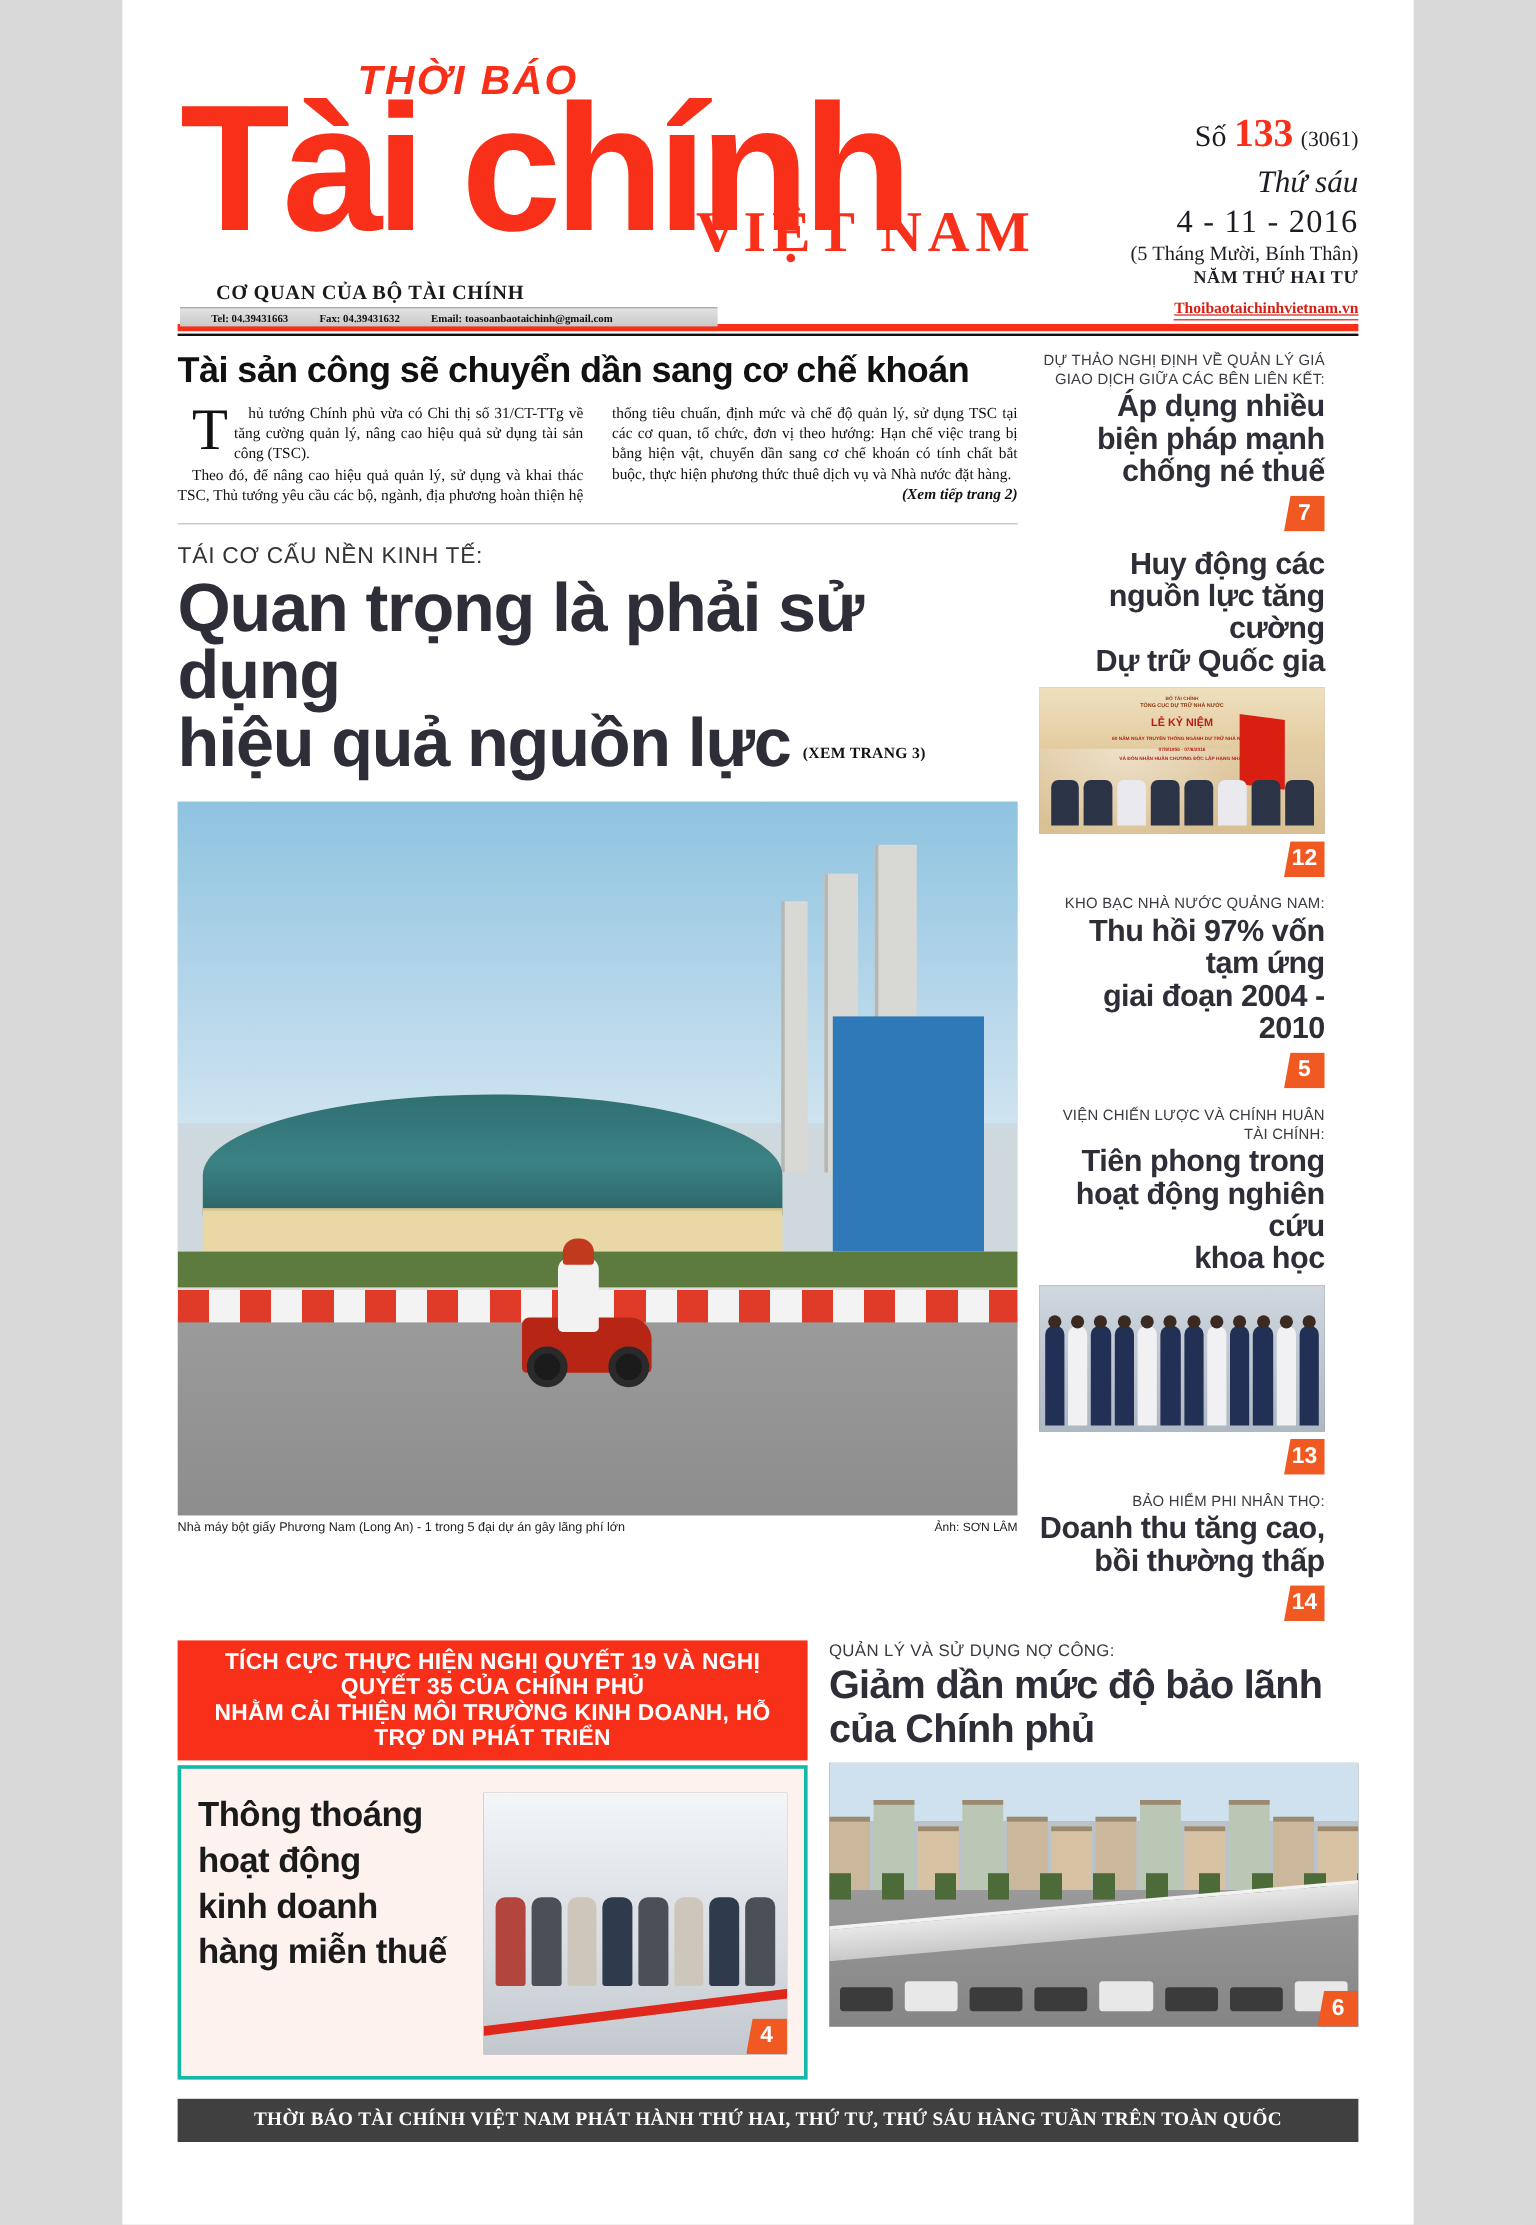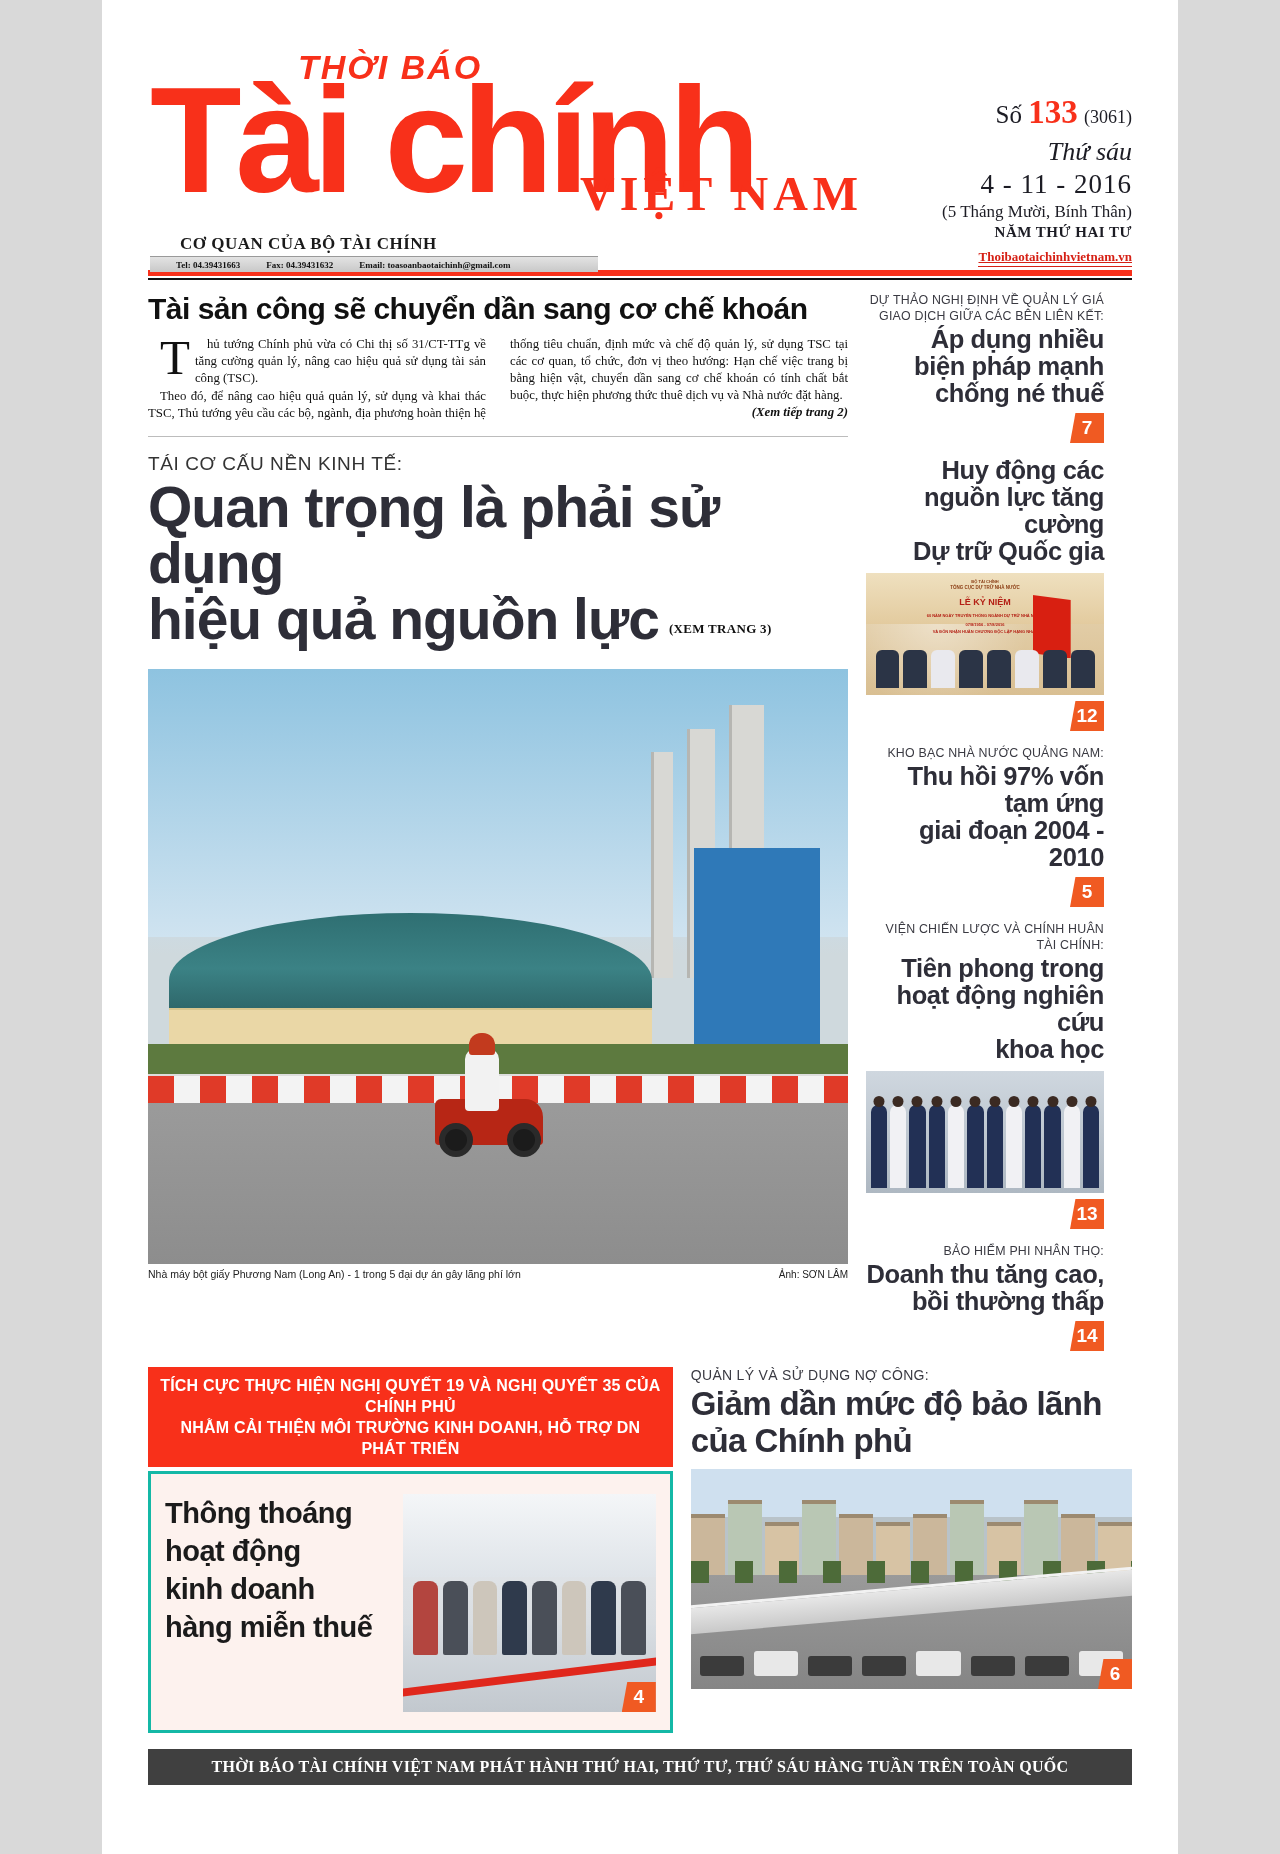--- a/index.html
+++ b/index.html
@@ -133,21 +133,21 @@
   .sb-photo { width:100%; height:122px; margin-top:8px; }
 
   
   .bottom { display:flex; gap:18px; padding:0 46px; margin-top:16px; }
   .bl { width:540px; }
   .br { width:454px; }
 
   .redbanner {
     background:#f8301a; color:#fff; text-align:center;
     font-family:"Liberation Sans", sans-serif; font-weight:bold;
-    font-size:16px; line-height:21px; padding:8px 12px; letter-spacing:.2px;
+    font-size:19px; line-height:21px; padding:8px 12px; letter-spacing:.2px;
   }
   .promo-box {
     border:3px solid #14b8a6; background:#fdf2ee; margin-top:4px;
     display:flex; padding:20px 14px 18px 14px; gap:14px; height:262px;
   }
   .promo-head {
     font-family:"Liberation Sans", sans-serif; font-weight:bold;
     font-size:29px; line-height:38px; color:#1b1b1b; letter-spacing:-.5px;
     flex:0 0 224px;
   }

